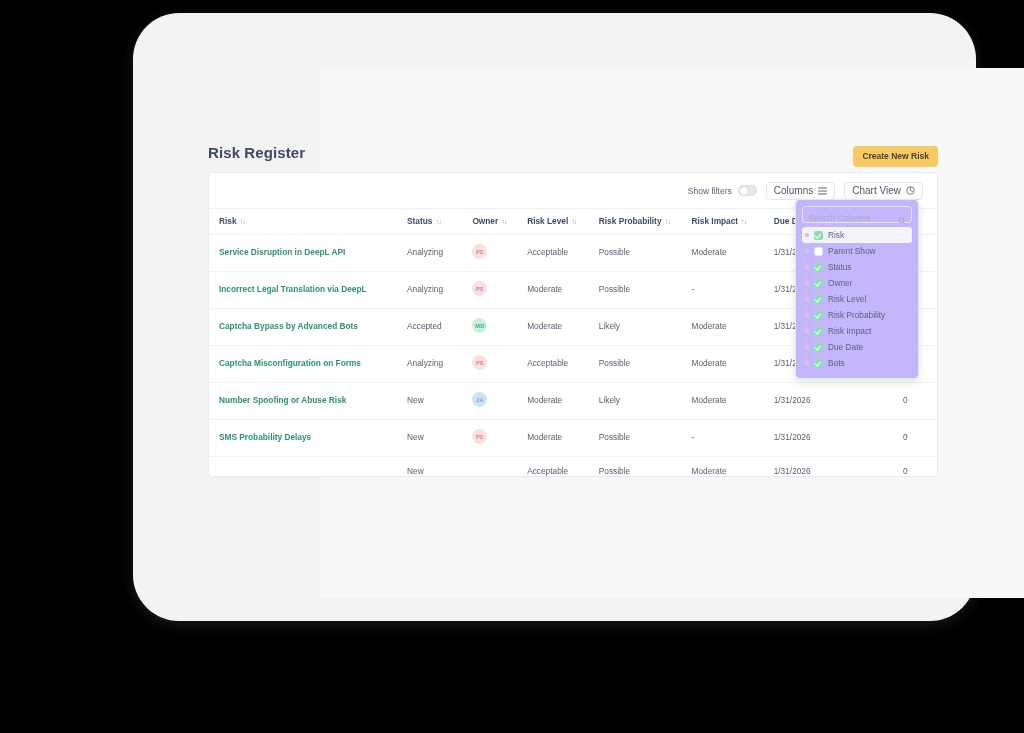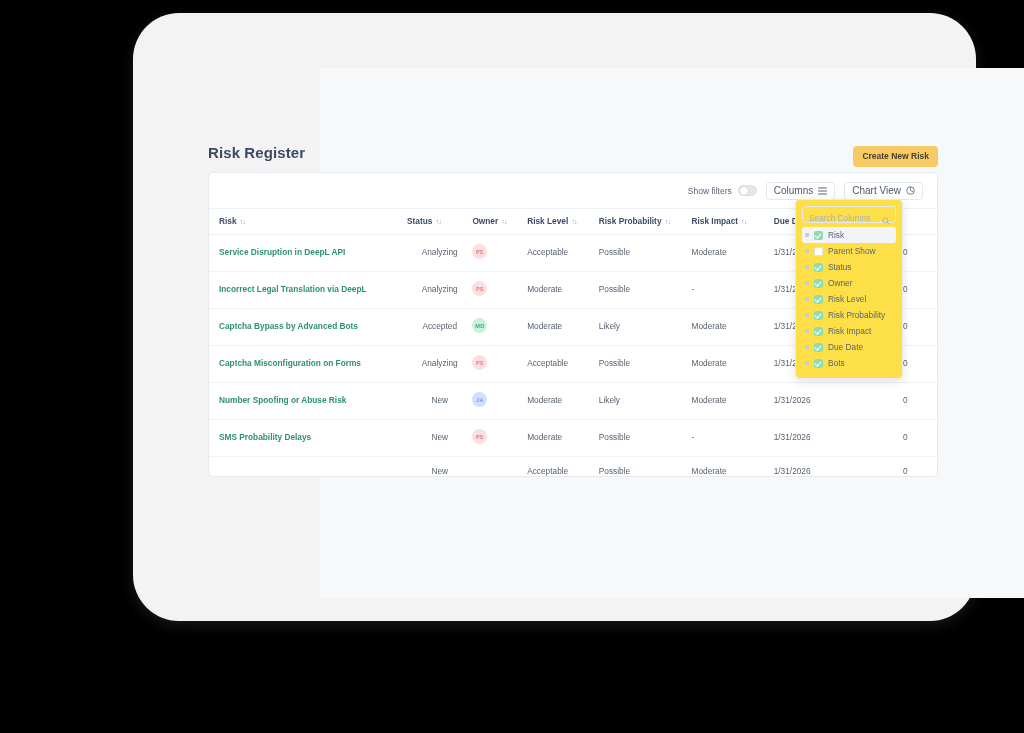--- a/index.html
+++ b/index.html
@@ -105,21 +105,21 @@
   .sort-icon { color: #9aa3b4; font-size: 7.5px; letter-spacing: -1px; }
   #risk-table tbody td {
     font-size: 8.3px; color: #58616f;
     padding: 9px 0 12px 0;
     border-bottom: 1px solid #f0f2f6;
     vertical-align: middle;
     white-space: nowrap;
   }
   #risk-table tbody tr:last-child td { border-bottom: 1px solid #f0f2f6; }
   .col-risk    { width: 188px; padding-left: 10px !important; }
-  .col-status  { width: 62px; text-align: center; }
+  .col-status  { width: 62px; }
   .col-owner   { width: 52px; }
   .col-level   { width: 68px; }
   .col-prob    { width: 88px; }
   .col-impact  { width: 78px; }
   .col-due     { width: 95px; }
   .col-tasks   { width: 60px; text-align: center; }
   thead .col-risk { padding-left: 10px !important; }
 
   .risk-link {
     color: #2f8f76; font-weight: bold; font-size: 8.3px;
@@ -131,22 +131,22 @@
     font-size: 5.6px; font-weight: bold; letter-spacing: .2px;
   }
   .av-ps { background: #fbdfe1; color: #d98089; }
   .av-md { background: #c9f0dc; color: #4aa87e; }
   .av-ja { background: #cde2fb; color: #6f9fdc; }
 
   
   #columns-dropdown {
     position: absolute;
     left: 795px; top: 199px;
-    width: 108px;
-    background: #fde047;
+    width: 124px;
+    background: #c4b5fd;
     border: 1px solid #e6eaf0;
     border-radius: 5px;
     box-shadow: 0 3px 10px rgba(40,50,70,.13);
     padding: 6px 6px 7px 6px;
     z-index: 40;
   }
   #search-columns-wrap {
     position: relative;
     border: 1px solid #e3e8ef; border-radius: 4px;
     height: 17px; margin-bottom: 4px;

